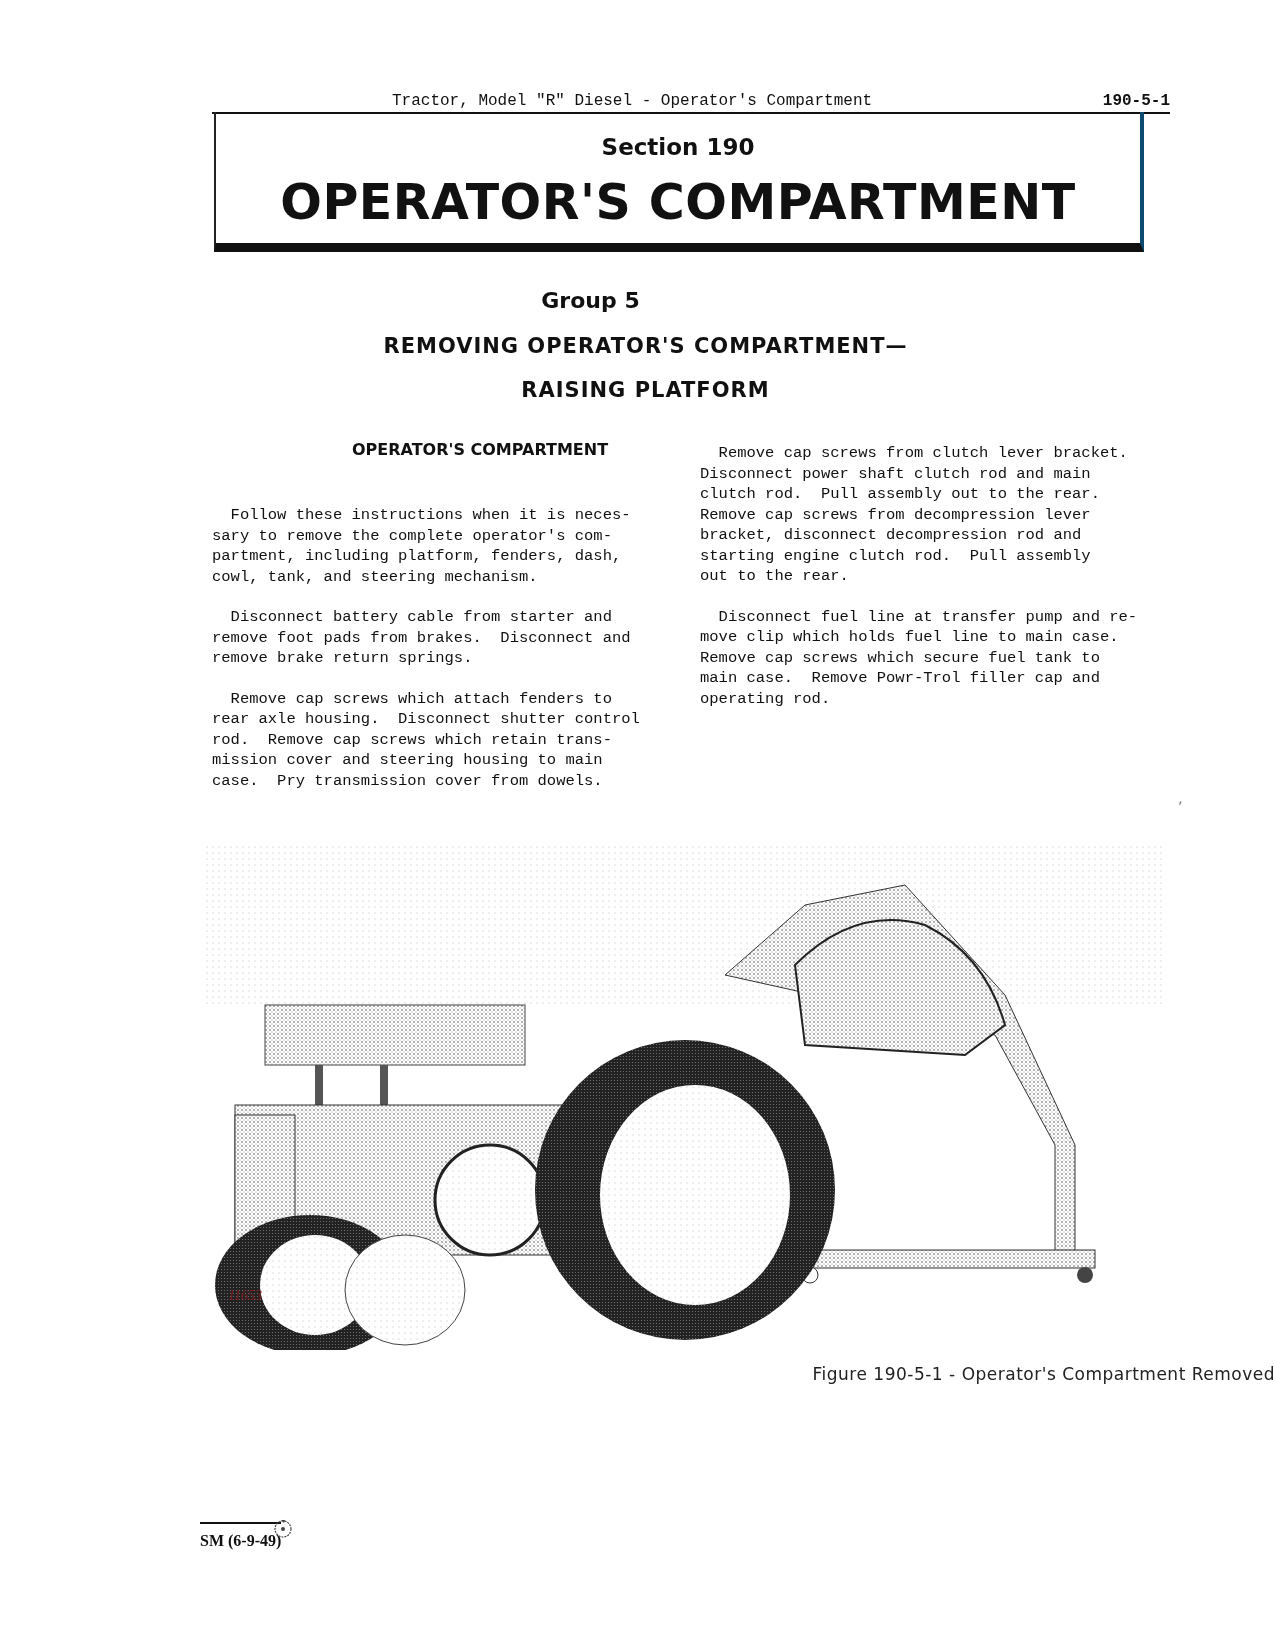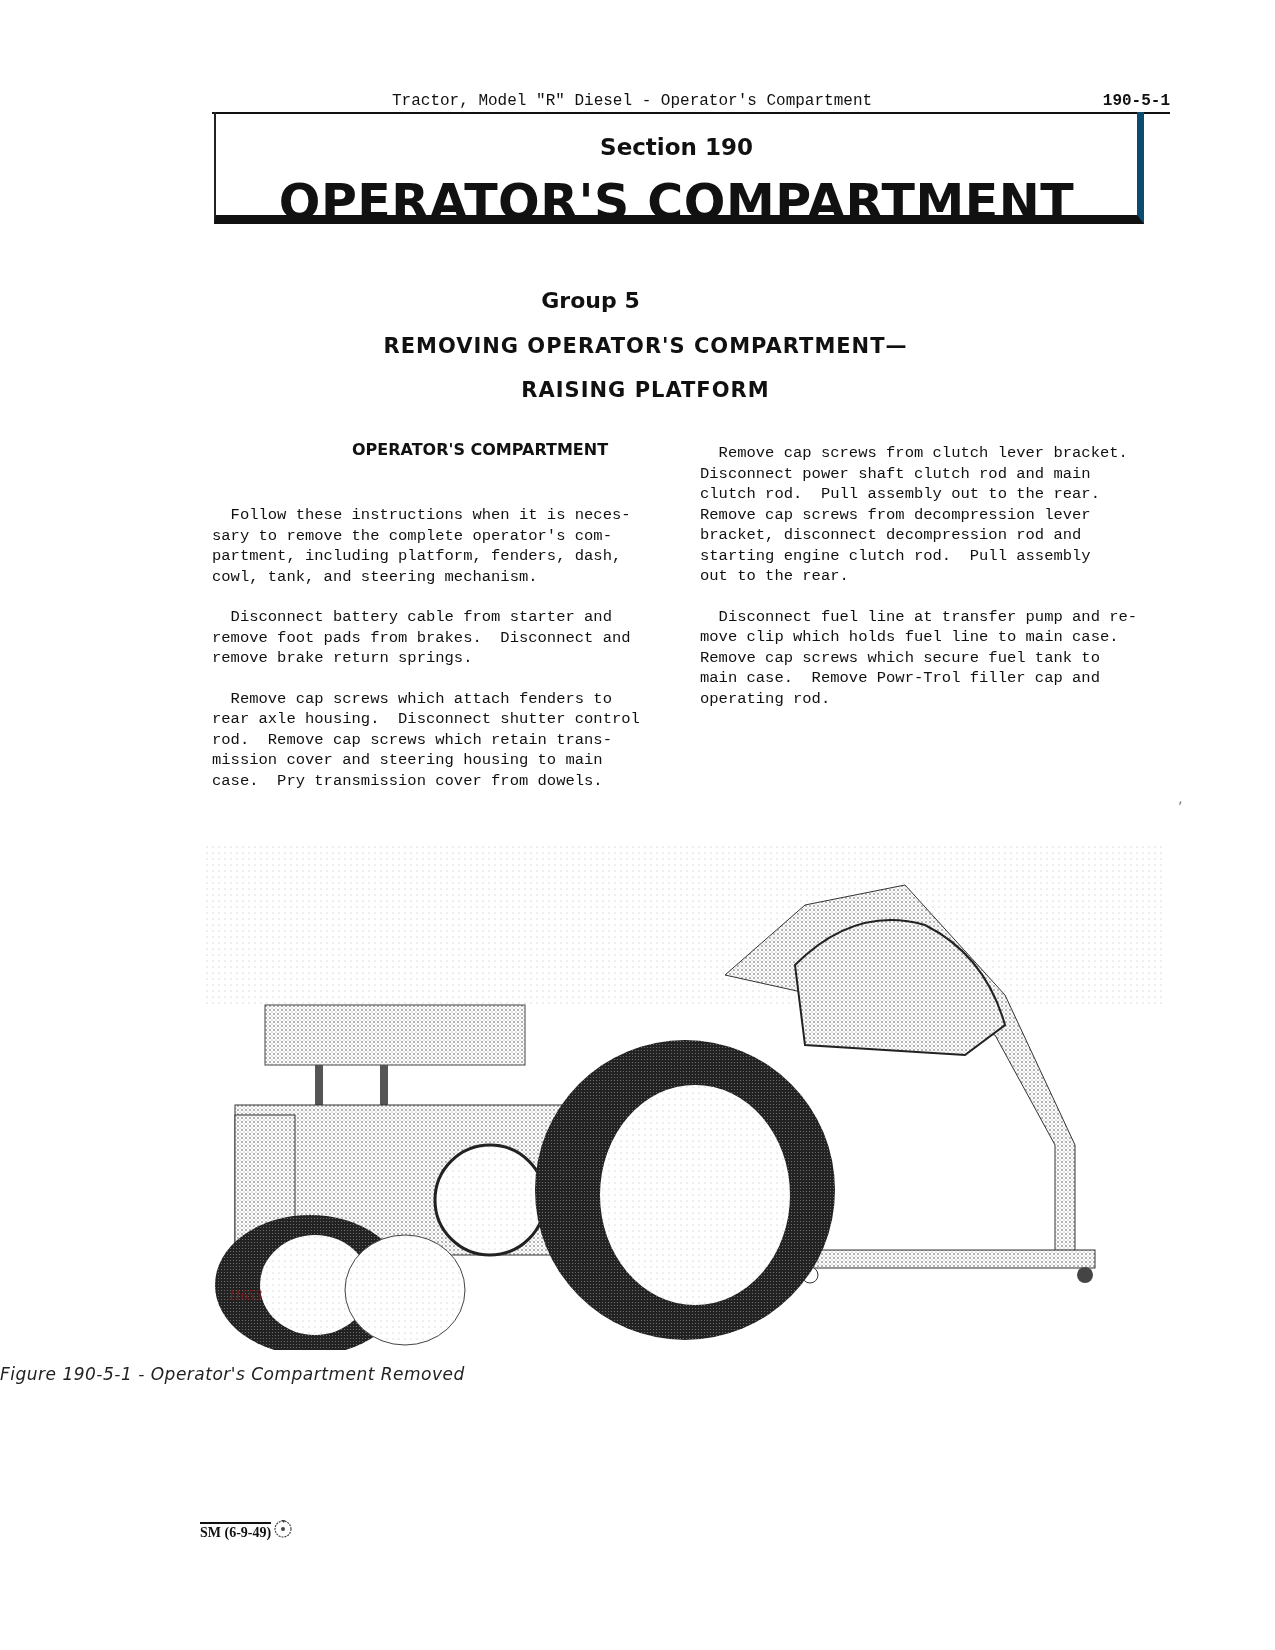--- a/index.html
+++ b/index.html
@@ -5,22 +5,22 @@
     html, body { margin: 0; padding: 0; background: #ffffff; }
     body { width: 1275px; height: 1650px; position: relative; overflow: hidden; color: #111; }
     .running-head {
       position: absolute; left: 212px; top: 92px; width: 958px; height: 20px;
       border-bottom: 2px solid #111;
       font-family: "Liberation Mono", "DejaVu Sans Mono", monospace; font-size: 16px;
     }
     .running-head .title { position: absolute; left: 180px; top: 0; }
     .running-head .page-no { position: absolute; right: 0; top: 0; font-weight: bold; }
     .section-box {
-      position: absolute; left: 214px; top: 112px; width: 930px; height: 112px;
-      border-left: 2px solid #222; border-right: 7px solid #0c4a6e; border-bottom: 9px solid #111;
+      position: absolute; left: 214px; top: 112px; width: 930px; height: 140px;
+      border-left: 2px solid #222; border-right: 4px solid #0c4a6e; border-bottom: 9px solid #111;
       box-sizing: border-box;
     }
     .section-label {
       position: absolute; left: 0; width: 100%; top: 22px; text-align: center;
       font-family: "DejaVu Sans", sans-serif; font-weight: bold; font-size: 23px;
     }
     .section-title {
       position: absolute; left: 0; width: 100%; top: 62px; text-align: center;
       font-family: "DejaVu Sans", sans-serif; font-weight: bold; font-size: 49px; letter-spacing: 0.5px;
     }
@@ -47,28 +47,28 @@
     .col p { margin: 0 0 20px 0; white-space: pre; }
     .figure {
       position: absolute; left: 205px; top: 845px; width: 960px; height: 505px;
     }
     .figure svg { width: 100%; height: 100%; }
     .fig-num {
       position: absolute; left: 228px; top: 1288px;
       font-family: "Liberation Serif", serif; font-style: italic; font-size: 14px; color: #7f1d1d;
     }
     .caption {
-      position: absolute; left: 0; width: 1275px; top: 1364px; text-align: left;
-      font-family: "DejaVu Sans", sans-serif; font-style: italic; font-size: 17px; color: #222;
+      position: absolute; left: 0; width: 1275px; top: 1364px; text-align: right;
+      font-family: "DejaVu Sans", sans-serif; font-size: 17px; color: #222;
       letter-spacing: 0.5px;
     }
     .footer-code {
       position: absolute; left: 200px; top: 1522px;
-      font-family: "Liberation Serif", serif; font-weight: bold; font-size: 14px;
-      border-top: 2px solid #111; padding-top: 1px;
+      font-family: "Liberation Serif", serif; font-weight: bold; font-size: 16px;
+      border-top: 2px solid #111; padding-top: 8px;
     }
     .footer-logo {
       position: absolute; left: 272px; top: 1518px; width: 22px; height: 20px;
     }
     .stray { position: absolute; font-family: "DejaVu Sans", sans-serif; color: #777; font-size: 14px; }
   </style>
 </head>
 <body>
 
 <div class="running-head">

